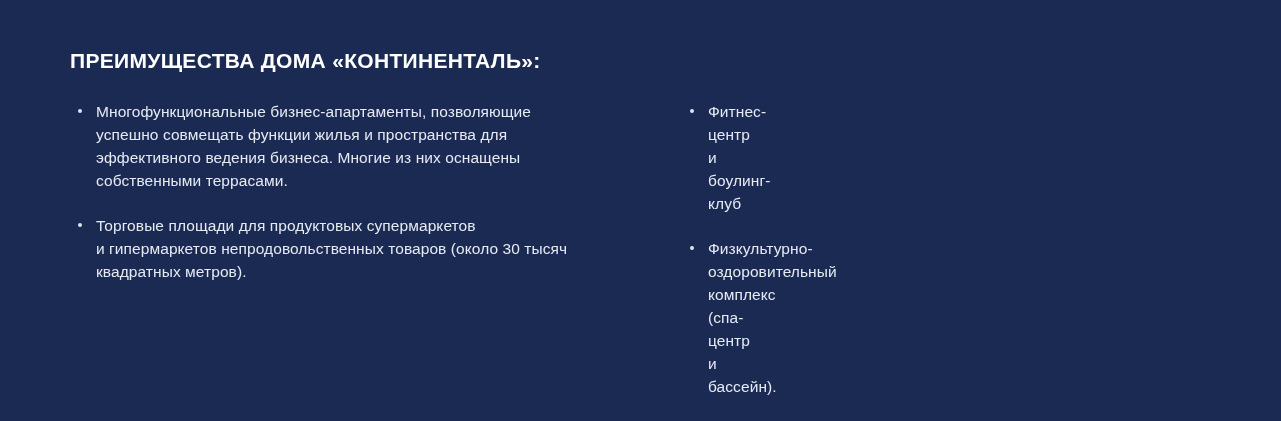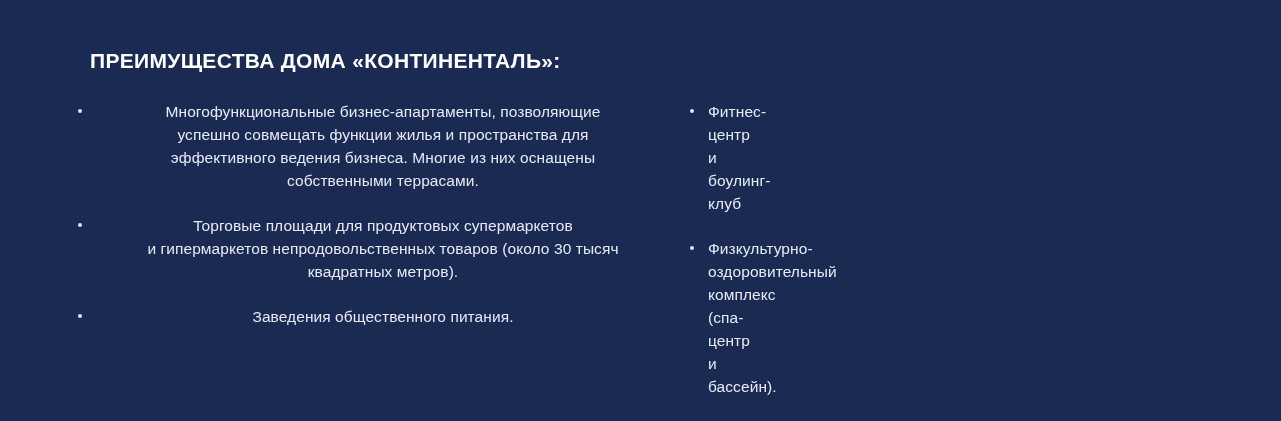--- a/index.html
+++ b/index.html
@@ -19,21 +19,21 @@
   .panel {
     position: relative;
     width: 1281px;
     height: 421px;
     background: #1b2a52;
     box-sizing: border-box;
   }
 
   .page-title {
     position: absolute;
-    left: 90px;
+    left: 70px;
     top: 47px;
     margin: 0;
     font-size: 21px;
     line-height: 28px;
     font-weight: bold;
     letter-spacing: 0.015em;
     color: #ffffff;
     white-space: nowrap;
   }
 
@@ -47,21 +47,20 @@
   }
 
   .column {
     box-sizing: border-box;
   }
 
   .column-left {
     width: 690px;
     padding-left: 78px;
     padding-right: 20px;
-    text-align: center;
   }
 
   .column-right {
     width: 591px;
     padding-left: 698px;
     margin-left: -698px;
     padding-right: 30px;
   }
 
   .bullet-list {
@@ -116,24 +115,20 @@
 успешно совмещать функции жилья и пространства для
 эффективного ведения бизнеса. Многие из них оснащены
 собственными террасами.</span>
         </li>
         <li class="bullet-item">
           <span class="bullet-dot"></span>
           <span class="bullet-text">Торговые площади для продуктовых супермаркетов
 и гипермаркетов непродовольственных товаров (около 30 тысяч
 квадратных метров).</span>
         </li>
-        <li class="bullet-item">
-          <span class="bullet-dot"></span>
-          <span class="bullet-text">Заведения общественного питания.</span>
-        </li>
       </ul>
     </div>
 
     <div class="column column-right">
       <ul class="bullet-list">
         <li class="bullet-item">
           <span class="bullet-dot"></span>
           <span class="bullet-text">Фитнес-центр и боулинг-клуб</span>
         </li>
         <li class="bullet-item">

